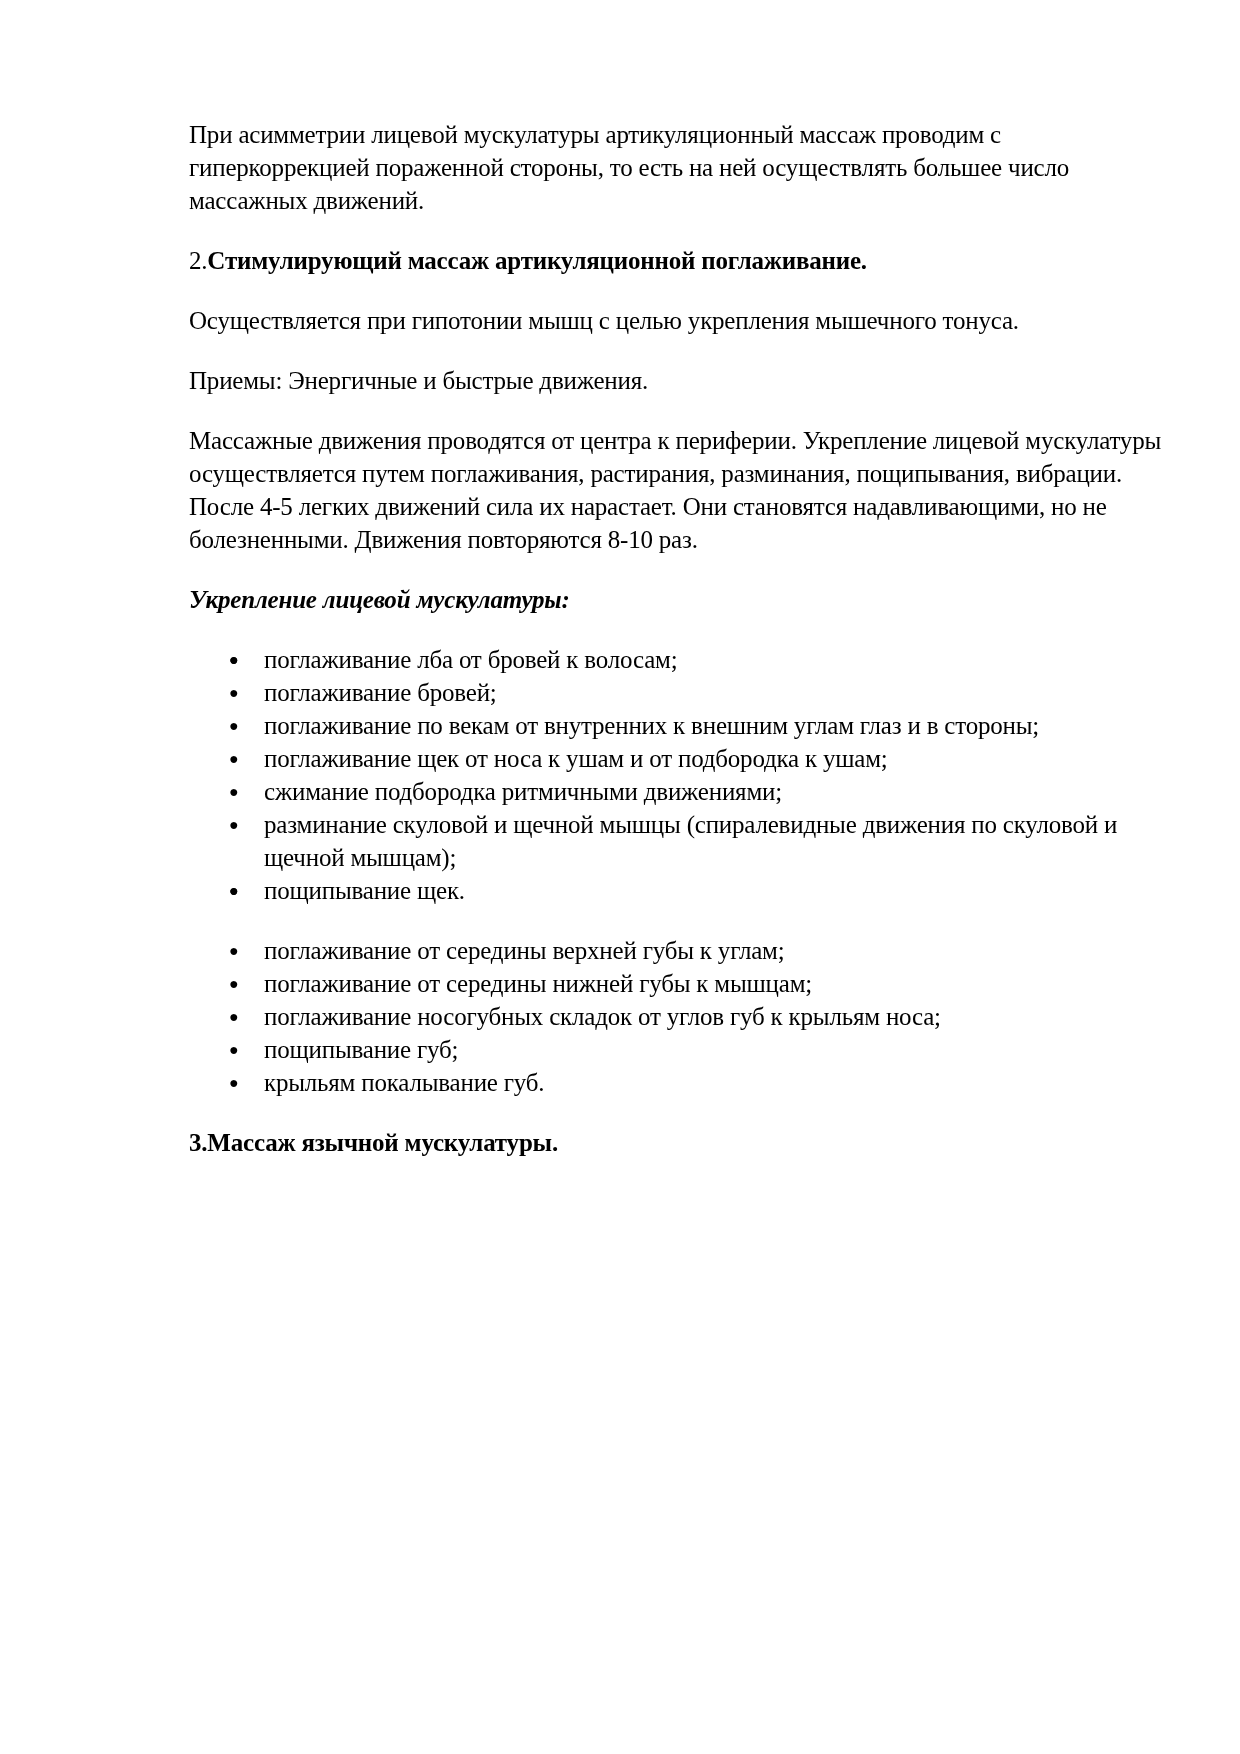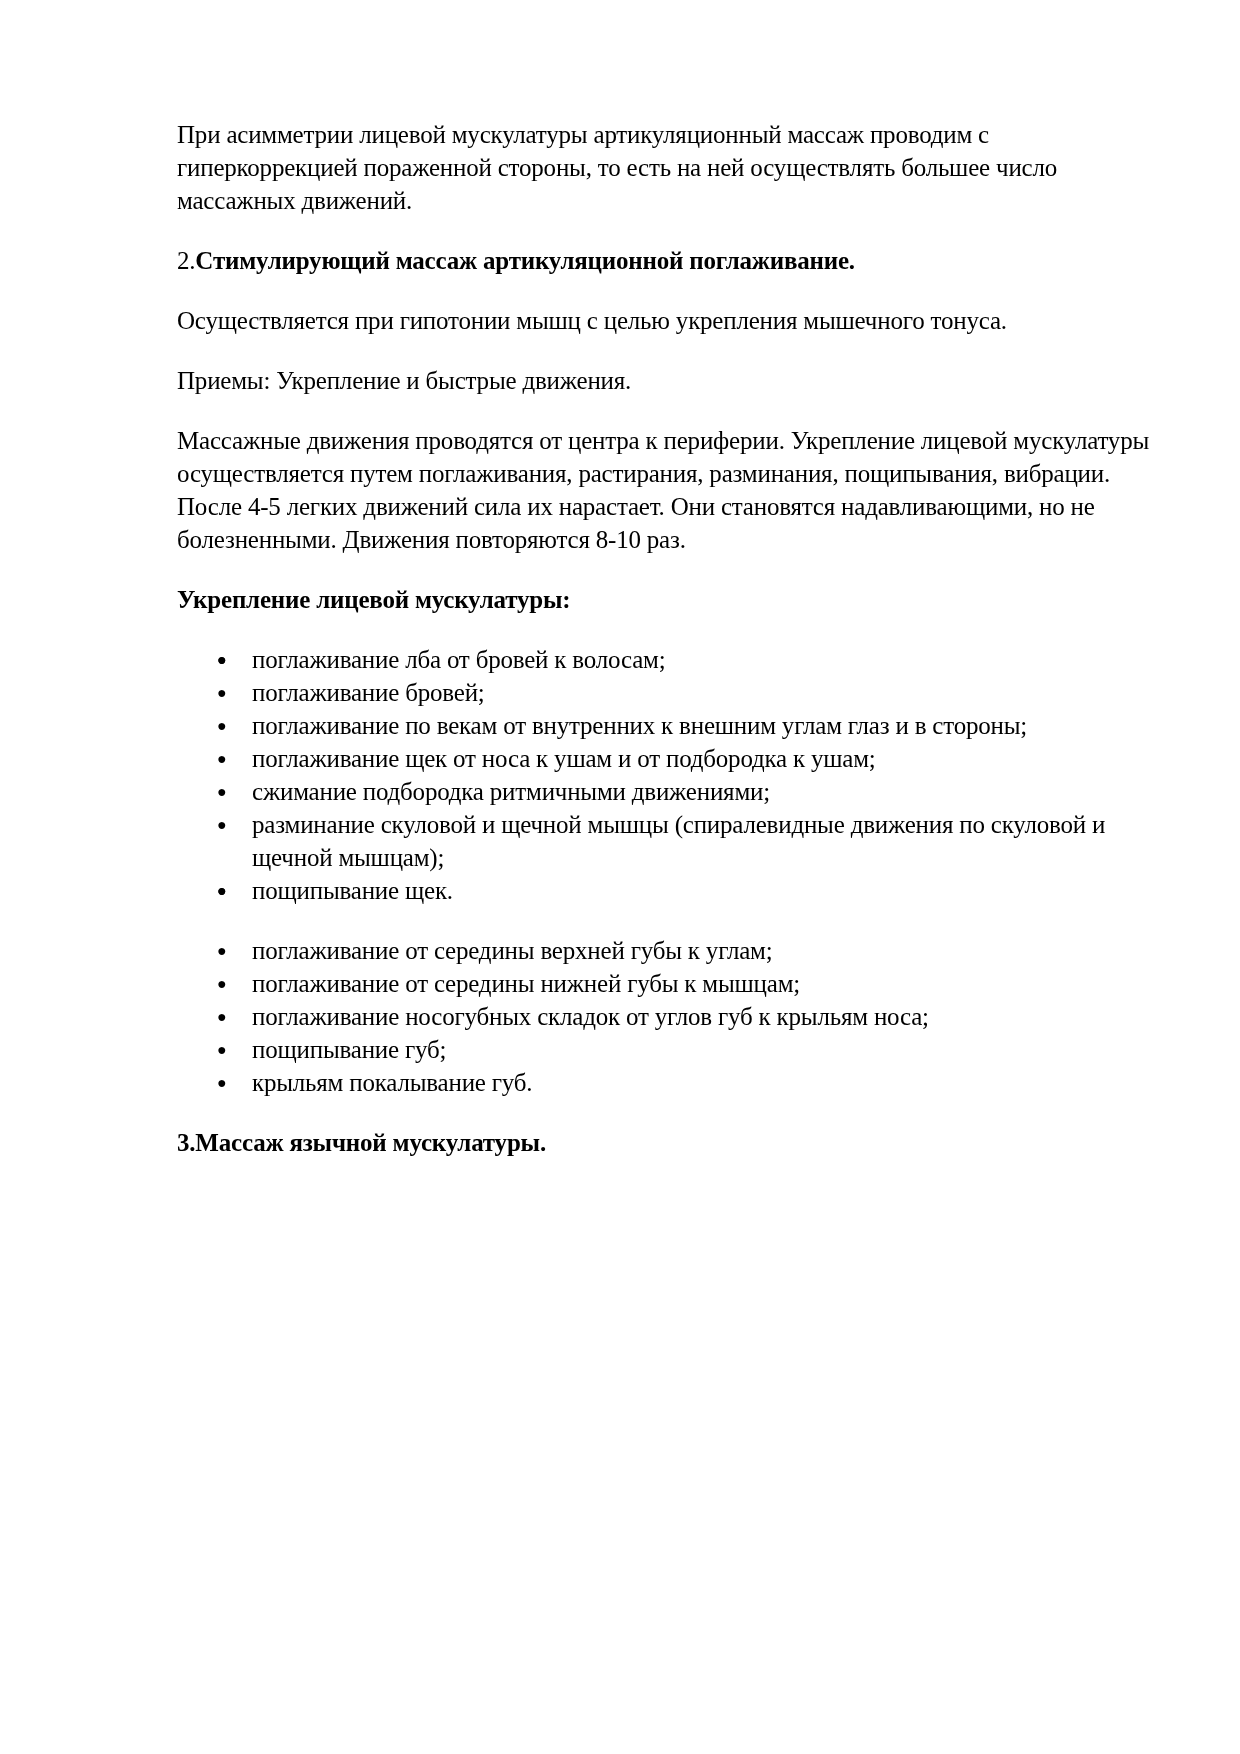--- a/index.html
+++ b/index.html
@@ -10,38 +10,39 @@
     body {
       width: 1240px;
       height: 1754px;
       position: relative;
       overflow: hidden;
       font-family: "Liberation Serif", "DejaVu Serif", serif;
       color: #000000;
     }
     .page {
       position: absolute;
-      left: 177px;
+      left: 189px;
       top: 118px;
       width: 980px;
       font-size: 25px;
       line-height: 33px;
       letter-spacing: -0.2px;
     }
     p {
       margin: 0;
     }
     .para { margin-bottom: 27px; }
     .heading {
       font-weight: bold;
       margin-bottom: 27px;
     }
     .heading .num { font-weight: normal; }
     .heading.bold-num .num { font-weight: bold; }
     .subheading {
+      font-style: italic;
       font-weight: bold;
       margin-bottom: 27px;
     }
     ul.bullets {
       list-style: none;
       margin: 0 0 27px 0;
       padding: 0;
     }
     ul.bullets li {
       position: relative;
@@ -58,21 +59,21 @@
 <body>
 
 <div class="page">
 
   <p class="para">При асимметрии лицевой мускулатуры артикуляционный массаж проводим с гиперкоррекцией пораженной стороны, то есть на ней осуществлять большее число массажных движений.</p>
 
   <p class="heading"><span class="num">2.</span><span>Стимулирующий массаж артикуляционной поглаживание.</span></p>
 
   <p class="para">Осуществляется при гипотонии мышц с целью укрепления мышечного тонуса.</p>
 
-  <p class="para">Приемы: Укрепление и быстрые движения.</p>
+  <p class="para">Приемы: Энергичные и быстрые движения.</p>
 
   <p class="para">Массажные движения проводятся от центра к периферии. Укрепление лицевой мускулатуры осуществляется путем поглаживания, растирания, разминания, пощипывания, вибрации. После 4-5 легких движений сила их нарастает. Они становятся надавливающими, но не болезненными. Движения повторяются 8-10 раз.</p>
 
   <p class="subheading">Укрепление лицевой мускулатуры:</p>
 
   <ul class="bullets">
     <li><span class="bullet">●</span></li>
     <li><span class="bullet">●</span><span>поглаживание лба от бровей к волосам;</span></li>
     <li><span class="bullet">●</span><span>поглаживание бровей;</span></li>
     <li><span class="bullet">●</span><span>поглаживание по векам от внутренних к внешним углам глаз и в стороны;</span></li>

